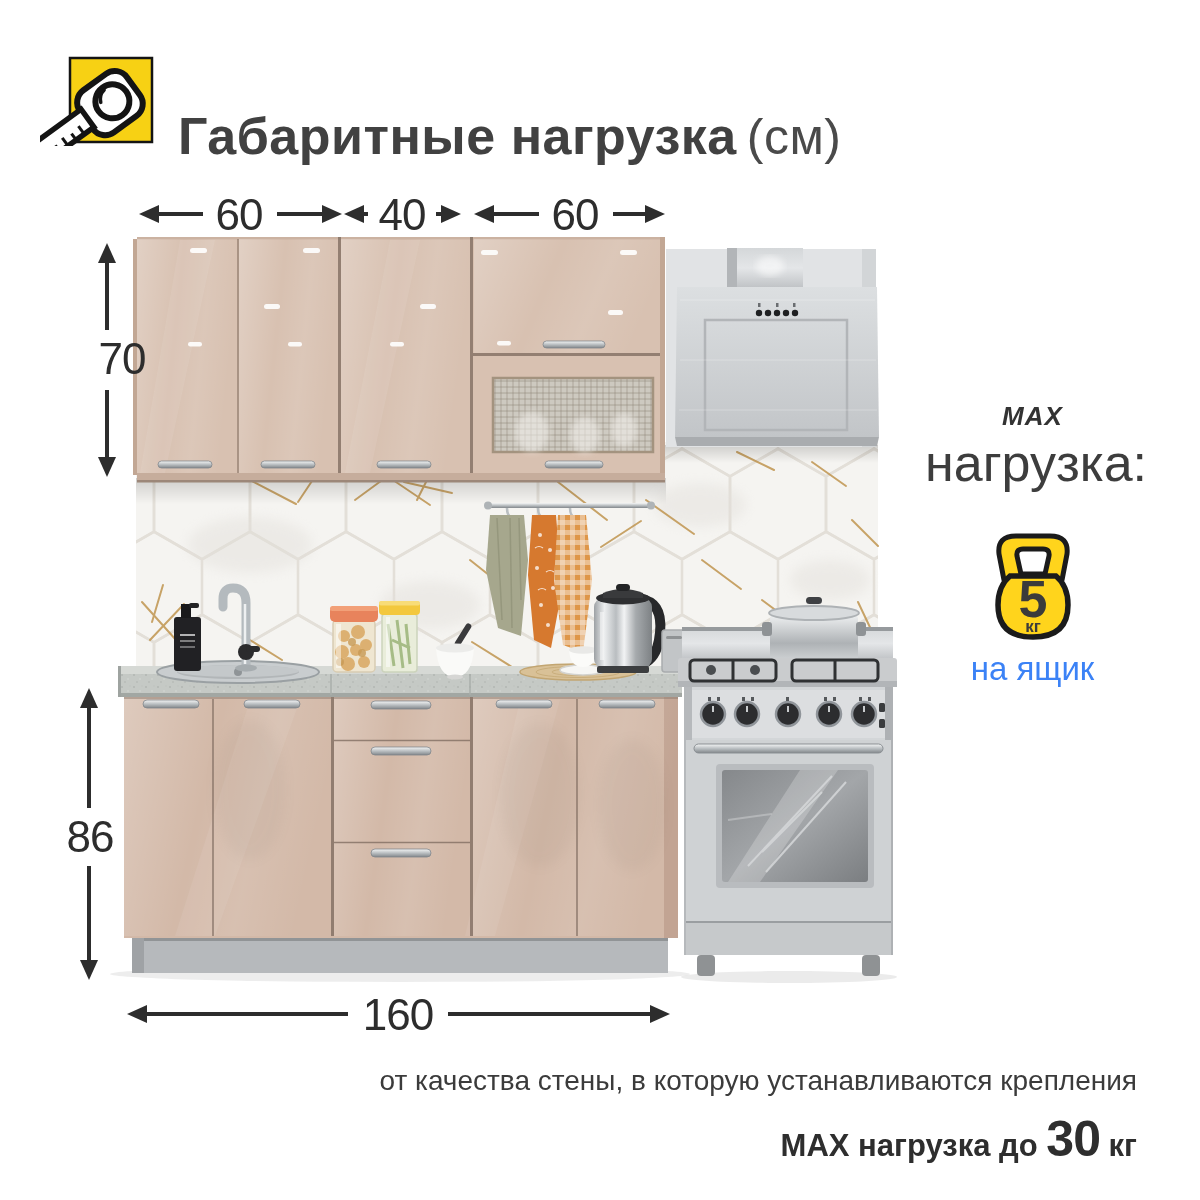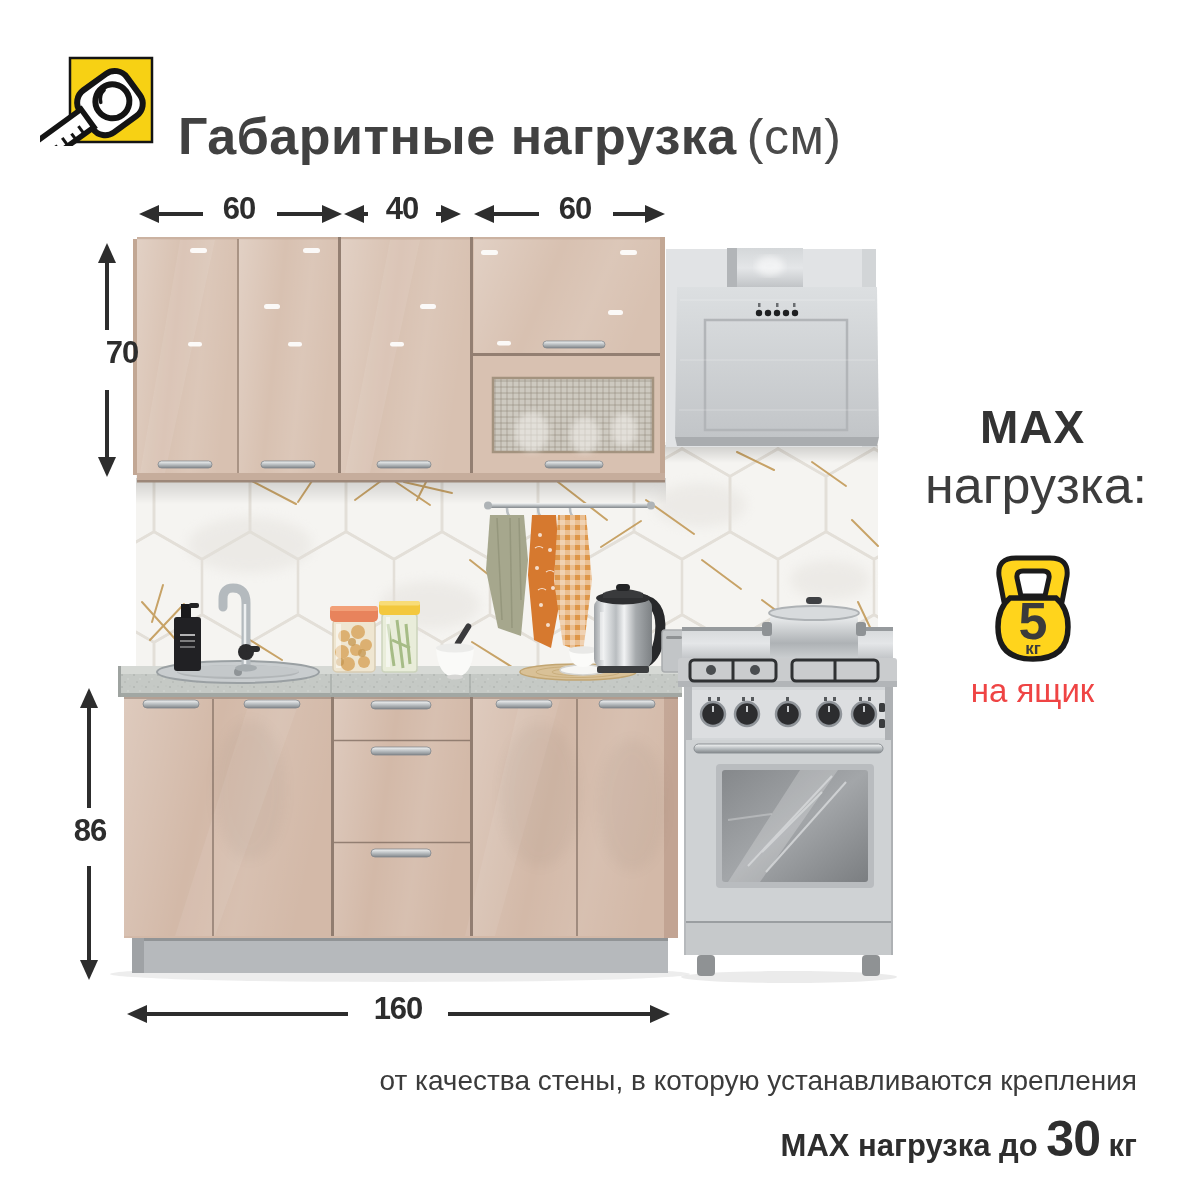--- a/index.html
+++ b/index.html
@@ -11,35 +11,35 @@
   .scene{position:absolute;left:0;top:0;width:1200px;height:1200px;}
   
   .hdr-icon{position:absolute;left:40px;top:46px;width:128px;height:100px;}
   .hdr-title{
     position:absolute;left:178px;top:74px;font-size:52px;line-height:1.05;
     font-weight:600;color:#414141;letter-spacing:.5px;white-space:nowrap;
   }
   .hdr-title .unit{font-size:50px;font-weight:400;color:#4a4a4a;margin-left:10px;}
   
   .dim{
-    position:absolute;font-size:31px;font-weight:700;color:#2d2d2d;
+    position:absolute;font-size:44px;font-weight:400;color:#2d2d2d;
     text-align:center;letter-spacing:-1px;line-height:1;white-space:nowrap;
   }
   .dim-60a{left:197px;top:193px;width:84px;}
   .dim-40 {left:360px;top:193px;width:84px;}
   .dim-60b{left:533px;top:193px;width:84px;}
   .dim-70 {left:80px; top:337px;width:84px;}
   .dim-86 {left:48px; top:815px;width:84px;}
   .dim-160{left:351px;top:993px;width:94px;}
   
   .maxblock{position:absolute;left:925px;top:402px;width:215px;text-align:center;color:#333;}
-  .max-title{font-size:46px;font-weight:800;letter-spacing:1px;line-height:1.1;}
+  .max-title{font-size:26px;font-weight:800;letter-spacing:1px;line-height:1.1;font-style:italic;}
   .max-sub{font-size:52px;font-weight:400;line-height:1.1;margin-top:4px;color:#3d3d3d;}
   .kettlebell{width:86px;height:118px;margin-top:32px;}
-  .max-per{font-size:33px;font-weight:400;color:#ef4444;margin-top:4px;}
+  .max-per{font-size:33px;font-weight:400;color:#3b82f6;margin-top:4px;}
   
   .footnote{
     position:absolute;right:63px;top:1062px;text-align:right;
     font-size:28px;color:#3b3b3b;line-height:1.38;white-space:nowrap;
   }
   .footnote .l3{font-size:31px;font-weight:700;color:#2e2e2e;margin-top:4px;}
   .footnote .big{font-size:50px;font-weight:700;letter-spacing:-1px;}
 </style>
 </head>
 <body>

